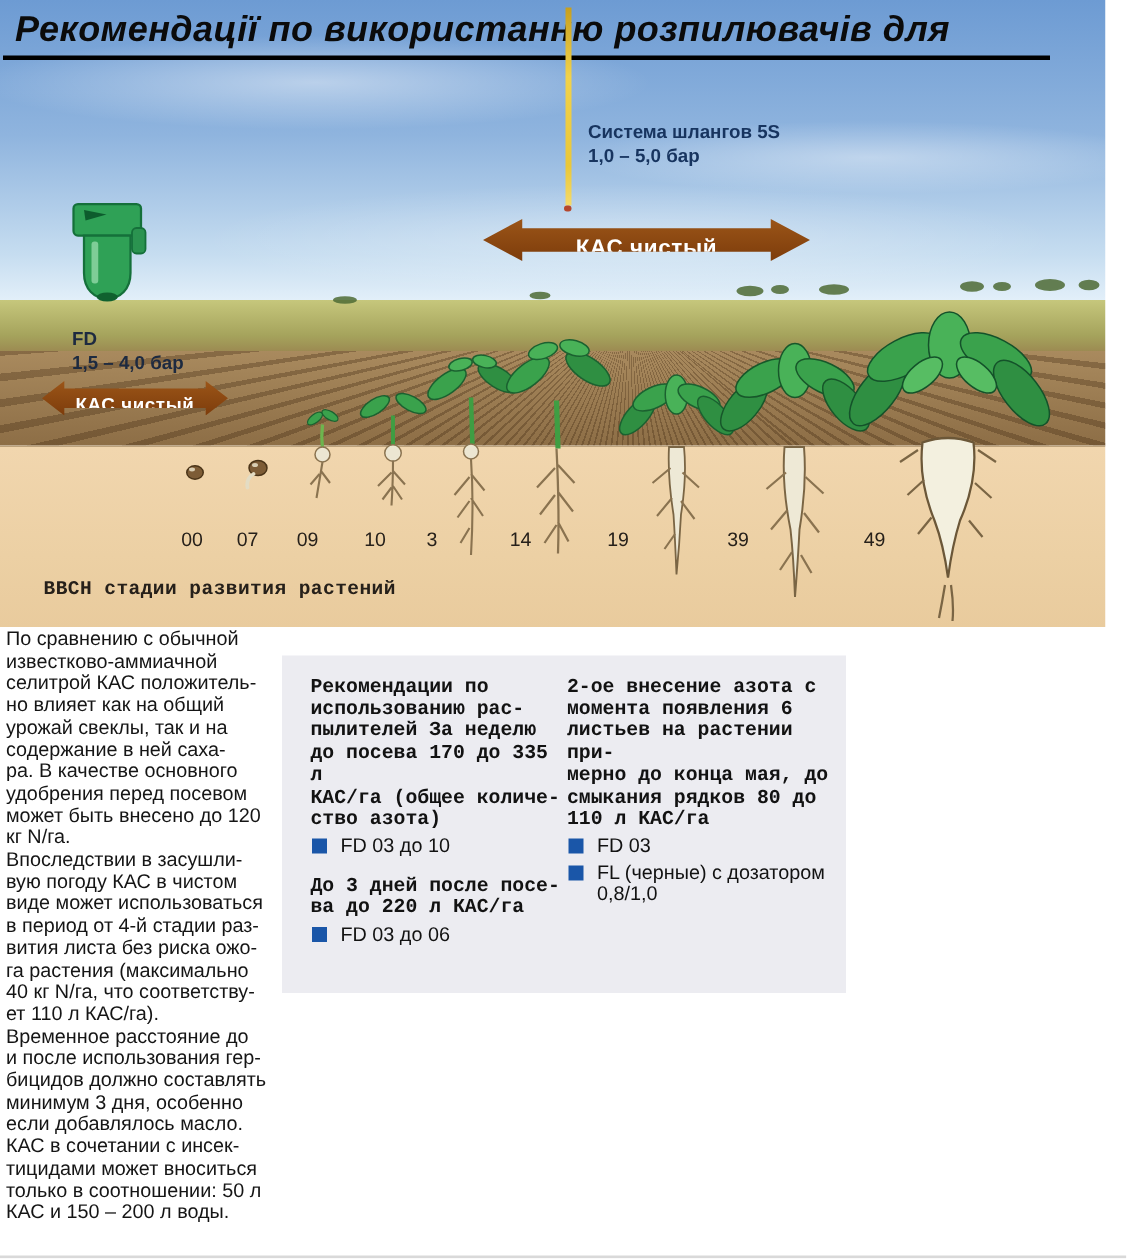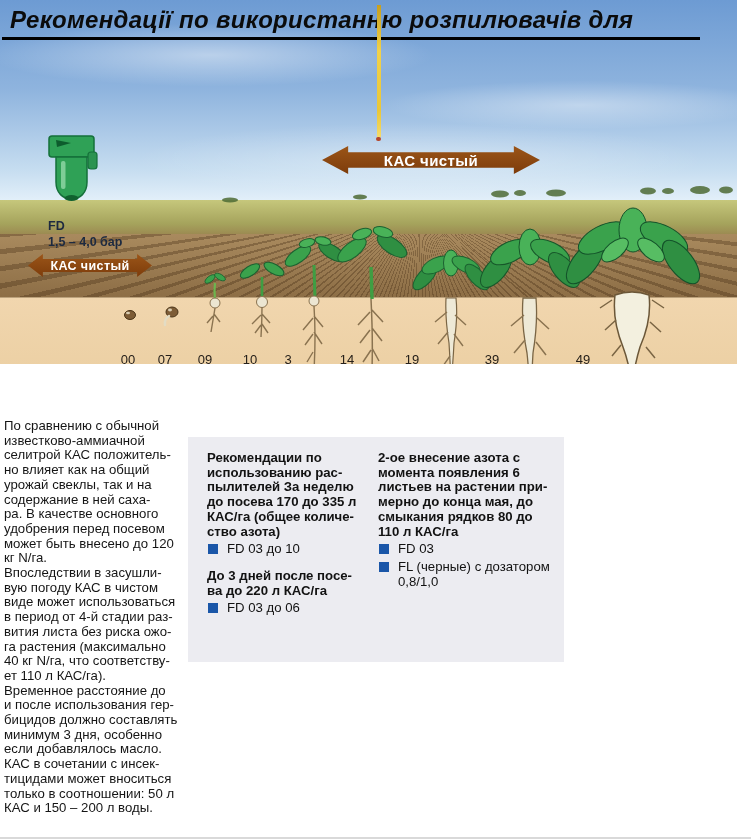--- a/index.html
+++ b/index.html
@@ -1,21 +1,21 @@
 <!DOCTYPE html>
 <html><head>
 <meta charset="utf-8">
 <style>
   html,body{margin:0;padding:0;background:#fff;}
   body{font-family:"Liberation Sans",sans-serif;}
   .page{position:relative;width:751px;height:839px;background:#fff;overflow:hidden;}
   .page-edge{position:absolute;left:0;top:837px;width:751px;height:2px;background:#d9d9d9;}
 
   
-  .photo{position:absolute;left:0;top:0;width:737px;height:364px;overflow:hidden;}
+  .photo{position:absolute;left:0;top:0;width:737px;height:418px;overflow:hidden;}
   .sky{position:absolute;left:0;top:0;width:737px;height:200px;
     background:
       radial-gradient(ellipse 320px 45px at 210px 55px, rgba(255,255,255,.45), transparent 70%),
       radial-gradient(ellipse 280px 35px at 580px 105px, rgba(255,255,255,.38), transparent 70%),
       radial-gradient(ellipse 380px 50px at 420px 160px, rgba(255,255,255,.30), transparent 75%),
       linear-gradient(#6d9bd3 0%, #8fb4de 45%, #c6ddf0 85%, #e2eff9 100%);}
   .grassband{position:absolute;left:0;top:200px;width:737px;height:34px;
     background:linear-gradient(#c6c77c, #a5a35c 70%, #9c8b52);}
   .plow{position:absolute;left:0;top:234px;width:737px;height:63px;
     background:
@@ -34,41 +34,41 @@
   
   .dropline{position:absolute;left:377px;top:5px;width:4px;height:132px;
     background:linear-gradient(#c79f1e,#f2d24a 35%,#eac738 80%,#f4da6a);}
   .dropline-tip{position:absolute;left:376px;top:137px;width:5px;height:4px;background:#b5472c;border-radius:2px;}
 
   .scene-label{position:absolute;white-space:pre-line;font-weight:bold;color:#17345f;
     font-size:12.5px;line-height:16px;}
   .hose-label{left:392px;top:80px;}
   .fd-label{left:48px;top:218px;color:#1d2a40;}
 
-  .kas-arrow{position:absolute;display:flex;align-items:center;justify-content:center;
+  .kas-arrow{position:absolute;display:flex;align-items:flex-end;justify-content:center;
     color:#fff;font-weight:bold;letter-spacing:.4px;
     background:linear-gradient(#9b5518,#7d3c0b);
     clip-path:polygon(0% 50%,12% 0%,12% 22%,88% 22%,88% 0%,100% 50%,88% 100%,88% 78%,12% 78%,12% 100%);}
   .kas-top{left:322px;top:146px;width:218px;height:28px;font-size:15px;}
   .kas-left{left:28px;top:254px;width:124px;height:23px;font-size:12.5px;}
 
   .nozzle{position:absolute;left:44px;top:134px;}
 
   .stage-label{position:absolute;top:352px;width:34px;margin-left:-17px;text-align:center;
     font-size:13px;color:#26201a;}
   .bbch{position:absolute;left:29px;top:385px;font-weight:bold;font-size:13px;color:#26201a;letter-spacing:.3px;font-family:Liberation Mono, monospace;}
 
   
   .left-col{position:absolute;left:4px;top:419px;width:184px;
     font-size:13.2px;line-height:14.7px;color:#151515;white-space:pre-line;}
   .panel{position:absolute;left:188px;top:437px;width:376px;height:225px;background:#ececf1;}
   .col{position:absolute;top:14px;font-size:13.2px;line-height:14.7px;color:#121212;}
   .mid-col{left:19px;width:170px;}
   .right-col{left:190px;width:178px;}
-  .blk-heading{font-weight:bold;white-space:pre-line;}
+  .blk-heading{font-weight:bold;white-space:pre-line;font-family:Liberation Mono, monospace;}
   .blk2{margin-top:12px;}
   .bullet{display:flex;margin-top:3px;}
   .sq{flex:0 0 auto;width:10px;height:10px;background:#1a56a8;margin:2px 9px 0 1px;}
   .bullet span.bt{white-space:pre-line;}
 </style>
 </head>
 <body>
 
 <div class="page">
 
@@ -158,20 +158,22 @@
         <ellipse cx="651" cy="250" rx="16" ry="8" fill="#57bd63" stroke="#14522a" transform="rotate(40 651 250)"></ellipse>
         <path d="M615 295 q-3 25 8 52 q6 16 9 38 q3 -22 8 -38 q12 -27 9 -52 q-17 -6 -34 0 z" fill="#f3f0df" stroke="#6b5738" stroke-width="1.5"></path>
         <path d="M612 300 l-12 8 M652 300 l12 8 M616 320 l-11 10 M650 322 l11 10 M621 345 l-9 11 M646 347 l9 11 M630 390 q-2 12 -4 22 M634 390 q2 14 1 24" stroke="#7a6544" stroke-width="1.5" fill="none"></path>
       </g>
     </svg>
 
     <div class="title-line t1"><span>Рекомендації по використанню розпилювачів для</span></div>
 
     <div class="dropline"></div>
     <div class="dropline-tip"></div>
+    <div class="scene-label hose-label">Система шлангов 5S
+1,0 – 5,0 бар</div>
 
     <div class="kas-arrow kas-top">
         <span>КАС чистый</span>
       </div>
     <div class="kas-arrow kas-left">
         <span>КАС чистый</span>
       </div>
 
     <svg class="nozzle" width="60" height="84" viewBox="0 0 60 84">
       <rect x="5" y="2" width="45" height="21" rx="3" fill="#2fa156" stroke="#15703a" stroke-width="1.5"></rect>

